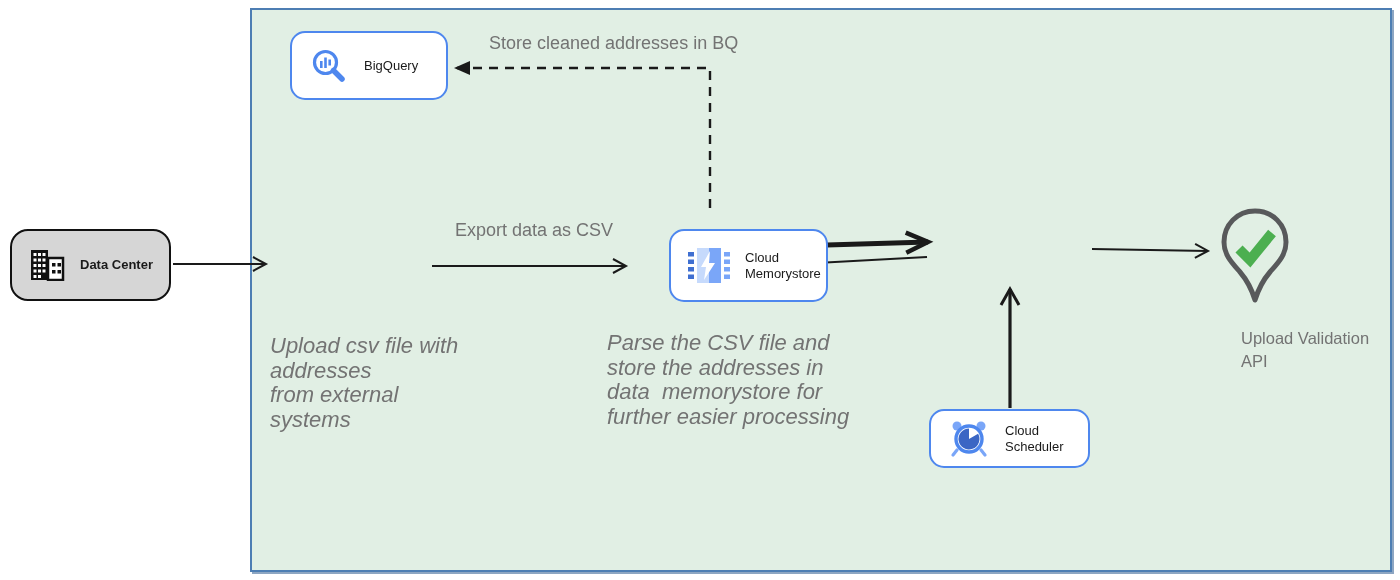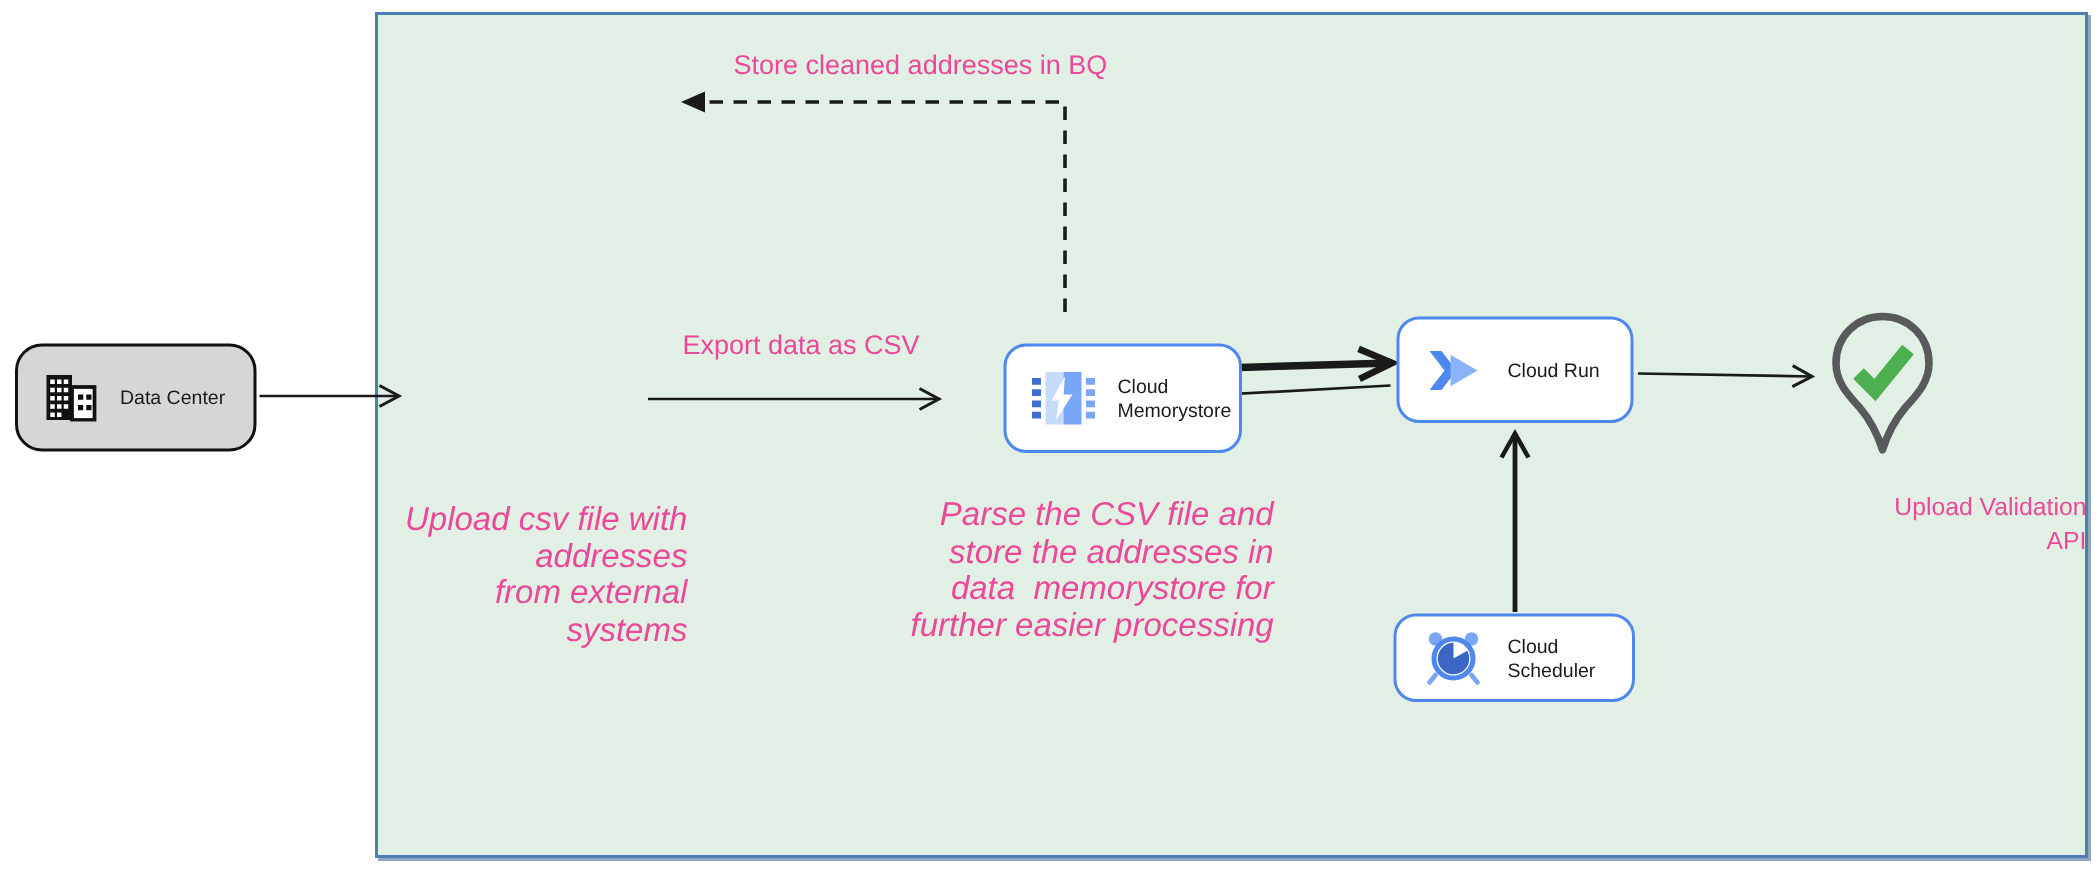--- a/index.html
+++ b/index.html
@@ -16,27 +16,27 @@
     box-shadow:2px 2px 0 rgba(47,92,144,.55);
   }
   
   .node{
     position:absolute;display:flex;align-items:center;box-sizing:border-box;
     padding-left:17px;gap:15px;background:var(--node-fill,#ffffff);
     border:2px solid var(--node-border,#4e87ee);border-radius:15px;
   }
   .node.gray{
     background:var(--datacenter-fill,#d6d6d6);
-    border:2.5px solid #111;border-radius:18px;
+    border:2.5px solid #111;border-radius:18px;font-weight:bold;
   }
   .nlabel{font-size:13px;line-height:16px;color:#1a1a1a;}
   .nlabel.wrap{width:88px;white-space:normal;}
   .icon{display:inline-flex;flex:0 0 auto;}
   
-  .note{position:absolute;white-space:pre-wrap;color:#ec4899;text-align:right;}
+  .note{position:absolute;white-space:pre-wrap;color:#737373;}
   .n-big{font-size:18px;line-height:21px;}
   .n-med{font-size:22px;line-height:24.5px;font-style:italic;}
   .n-sm{font-size:16.5px;line-height:23px;}
   
   #arrows{position:absolute;left:0;top:0;pointer-events:none;}
   #arrows .thin{stroke:#1a1a1a;stroke-width:1.8;fill:none;}
   #arrows .thick{stroke:#1a1a1a;stroke-width:5;fill:none;}
   #arrows .mid{stroke:#1a1a1a;stroke-width:3.2;fill:none;}
   #arrows .dashed{stroke:#1a1a1a;stroke-width:2.4;fill:none;stroke-dasharray:9 7;}
   
@@ -98,20 +98,34 @@
           <rect x="23" y="14" width="3.5" height="3.5"></rect>
             <rect x="28.5" y="14" width="3.5" height="3.5"></rect>
           <rect x="23" y="21" width="3.5" height="3.5"></rect>
             <rect x="28.5" y="21" width="3.5" height="3.5"></rect>
         </g>
       </svg>
     </span>
     <span class="nlabel">Data Center</span>
   </div>
 
+  <div class="node" style="left:290px;top:31px;width:158px;height:69px">
+    <span class="icon">
+      <svg width="40" height="40" viewBox="0 0 40 40">
+        <circle cx="16.5" cy="16.5" r="11" fill="#fff" stroke="#4e87ee" stroke-width="3.2"></circle>
+        <line x1="24.5" y1="24.5" x2="33" y2="33" stroke="#4e87ee" stroke-width="5.5" stroke-linecap="round"></line>
+        <g stroke="#4e87ee" stroke-width="2.6" stroke-linecap="butt">
+          <line x1="12.3" y1="15" x2="12.3" y2="22"></line>
+          <line x1="16.5" y1="11.5" x2="16.5" y2="22"></line>
+          <line x1="20.7" y1="13.5" x2="20.7" y2="19.5"></line>
+        </g>
+      </svg>
+    </span>
+    <span class="nlabel">BigQuery</span>
+  </div>
 
 
   <div class="node" style="left:669px;top:229px;width:159px;height:73px">
     <span class="icon">
       <svg width="42" height="39" viewBox="0 0 42 39">
         <g fill="#3f6fd1">
           <rect x="0" y="6" width="6" height="4.5"></rect>
             <rect x="0" y="13.5" width="6" height="4.5"></rect>
           <rect x="0" y="21" width="6" height="4.5"></rect>
             <rect x="0" y="28.5" width="6" height="4.5"></rect>
@@ -123,29 +137,20 @@
             <rect x="36" y="28.5" width="6" height="4.5"></rect>
         </g>
         <rect x="9" y="2" width="12" height="35" fill="#c6dafc"></rect>
         <rect x="21" y="2" width="12" height="35" fill="#7aa6f8"></rect>
         <polygon points="22,5 13,21 18,21 16,34 27,17 21,17" fill="#fff"></polygon>
       </svg>
     </span>
     <span class="nlabel wrap">Cloud Memorystore</span>
   </div>
 
-  <div class="node" style="left:931px;top:211px;width:158px;height:71px">
-    <span class="icon">
-      <svg width="40" height="30" viewBox="0 0 40 30">
-        <polygon points="3,2 11,2 21,15 11,28 3,28 13,15" fill="#4e87ee"></polygon>
-        <polygon points="17,4.5 35,15 17,25.5" fill="#8ab4f8"></polygon>
-      </svg>
-    </span>
-    <span class="nlabel">Cloud Run</span>
-  </div>
 
   <div class="node" style="left:929px;top:409px;width:161px;height:59px">
     <span class="icon">
       <svg width="42" height="40" viewBox="0 0 42 40">
         <circle cx="9" cy="7" r="4.5" fill="#7aa6f8"></circle>
         <circle cx="33" cy="7" r="4.5" fill="#7aa6f8"></circle>
         <line x1="9" y1="31" x2="5" y2="36" stroke="#7aa6f8" stroke-width="3.2" stroke-linecap="round"></line>
         <line x1="33" y1="31" x2="37" y2="36" stroke="#7aa6f8" stroke-width="3.2" stroke-linecap="round"></line>
         <circle cx="21" cy="20" r="13" fill="#fff" stroke="#4e87ee" stroke-width="3.4"></circle>
         <path d="M21,20 L21,9.5 A10.5,10.5 0 1 0 30.1,14.75 Z" fill="#3b66c4"></path>

